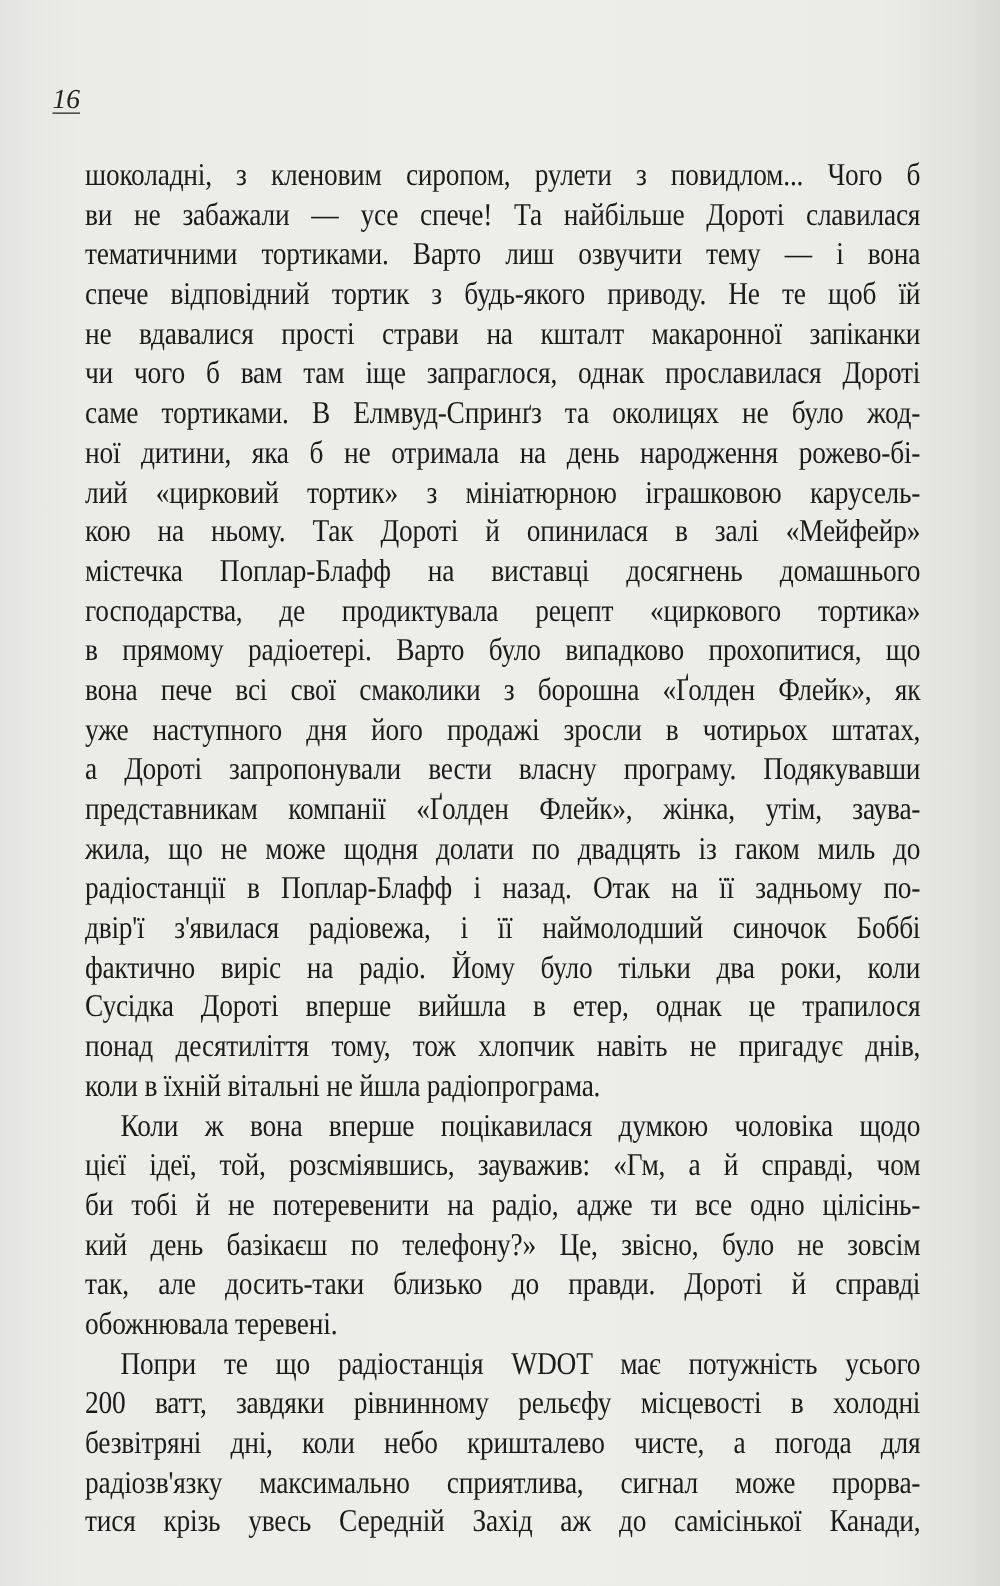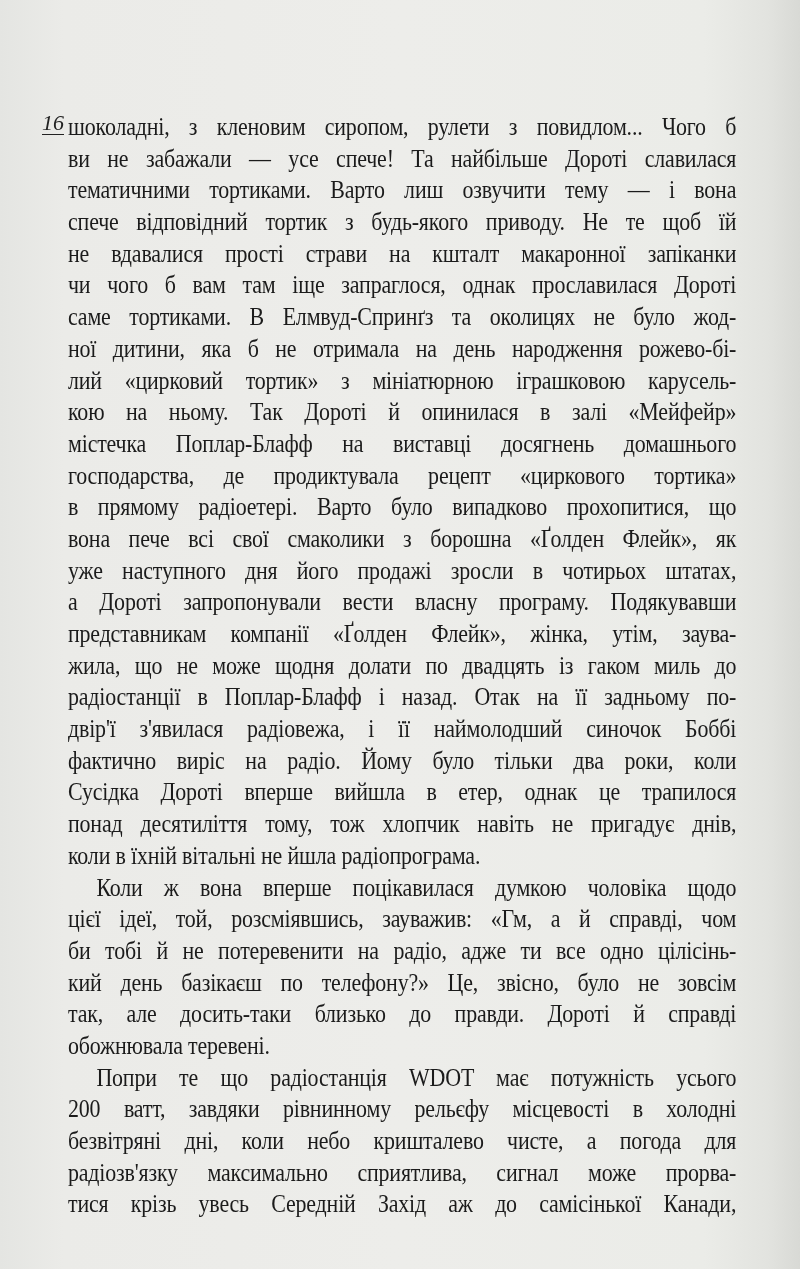--- a/index.html
+++ b/index.html
@@ -18,26 +18,25 @@
     .page-number {
       position: absolute;
       left: 42px;
       top: 66px;
       font-size: 22px;
       font-style: italic;
       text-decoration: underline;
       text-underline-offset: 4px;
       text-decoration-thickness: 1px;
       color: #222;
-      margin-top: 44px;
     }
     .body-text {
       position: absolute;
       left: 68px;
-      top: 111px;
+      top: 124px;
       width: 668px;
     }
     .line {
       display: block;
       height: 31.7px;
       line-height: 31.7px;
       font-size: 25.5px;
       white-space: nowrap;
       text-align: justify;
       text-align-last: justify;

